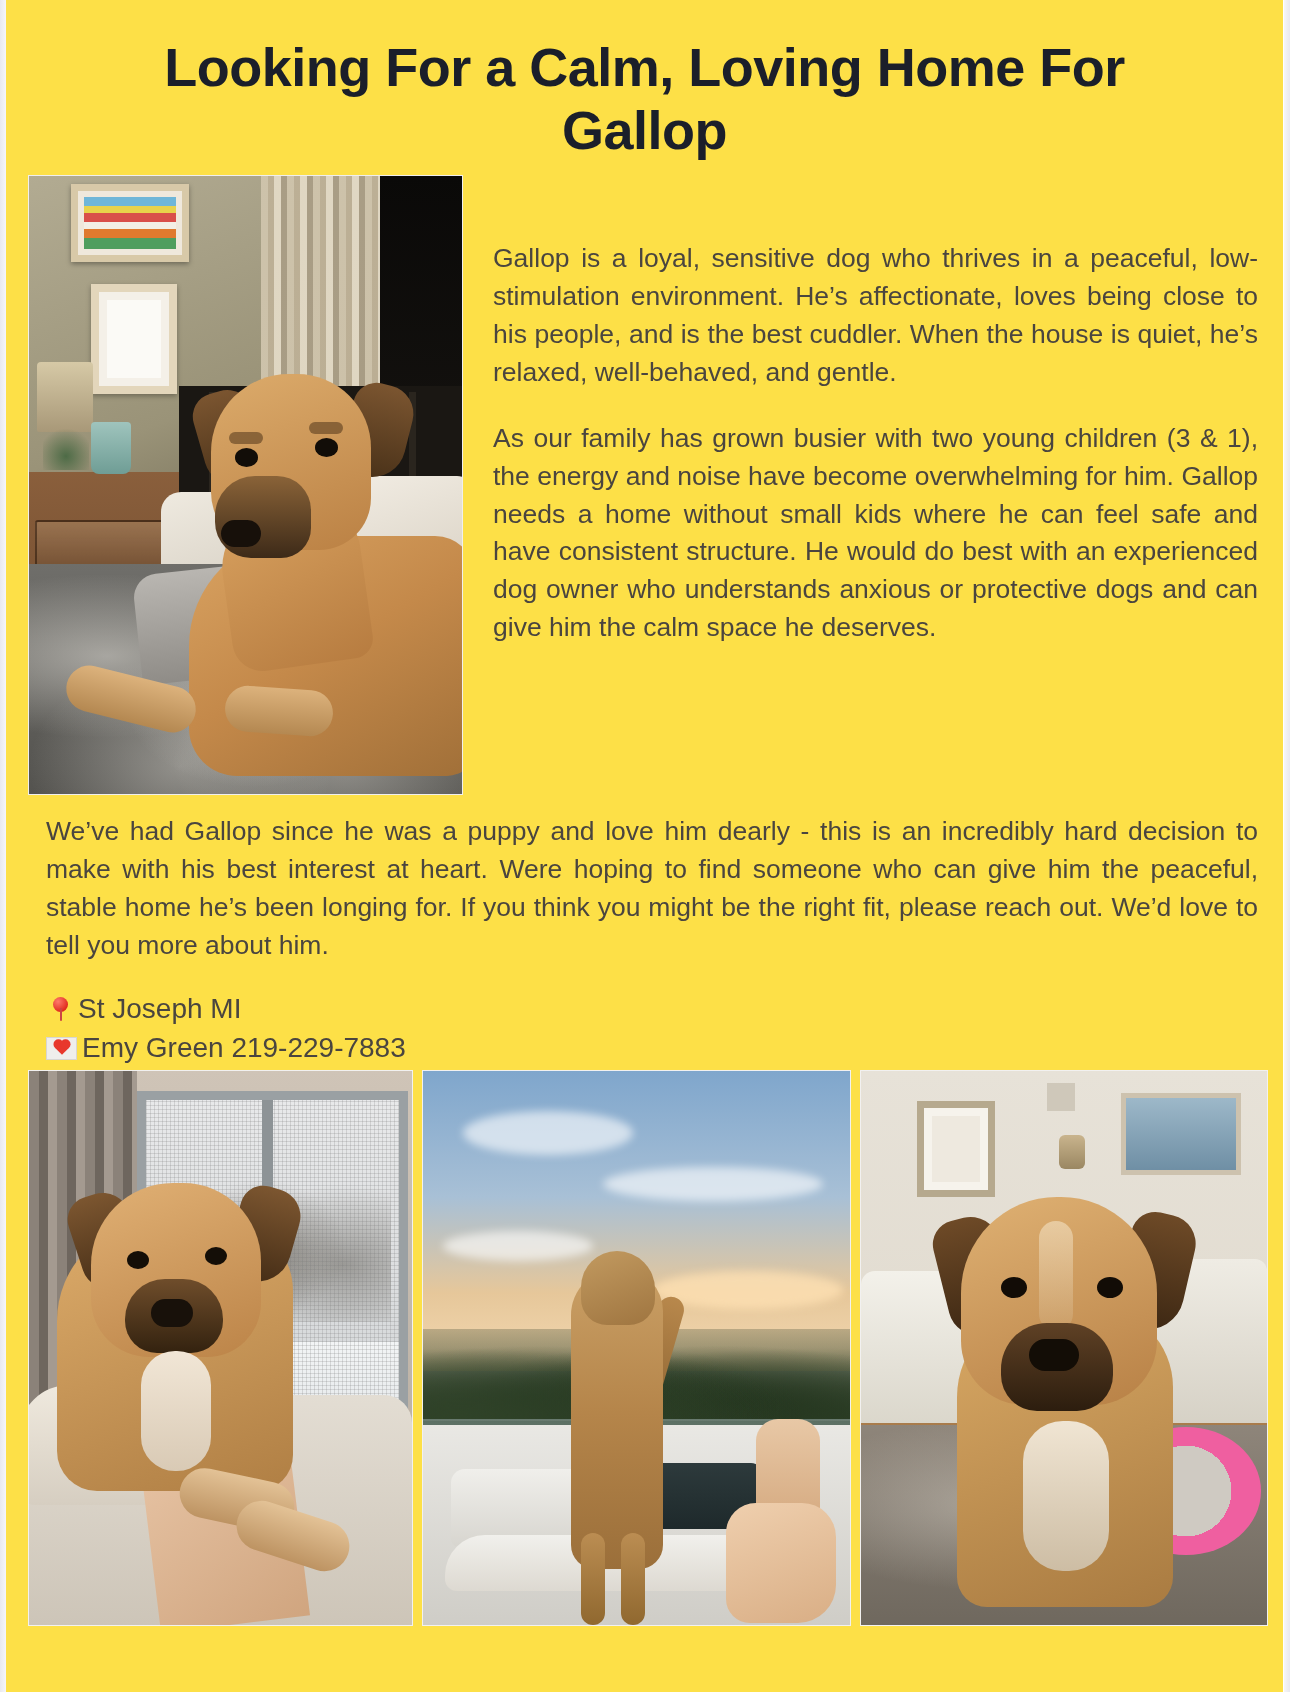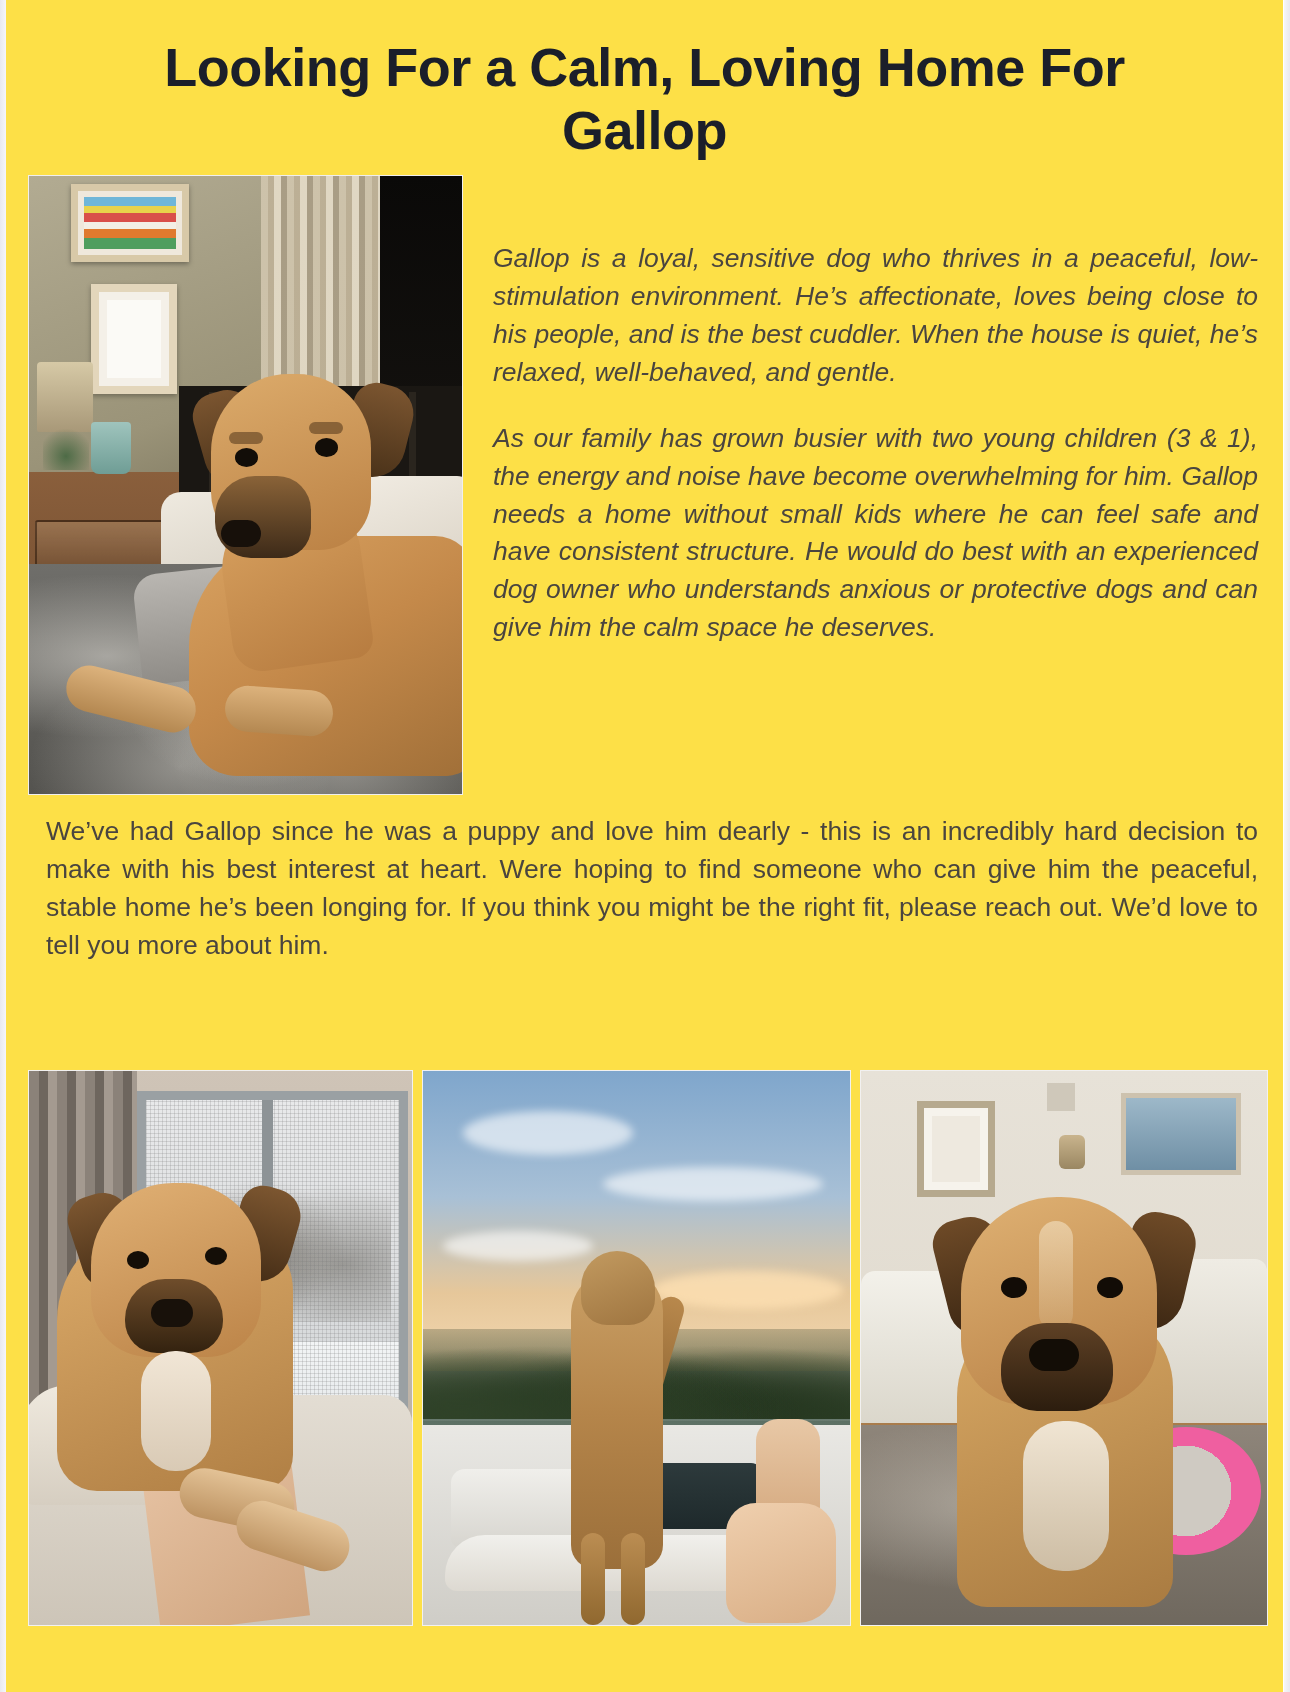--- a/index.html
+++ b/index.html
@@ -68,21 +68,20 @@
     overflow: hidden;
     background: #3a352c;
     border: 1px solid #f0efee;
     box-sizing: border-box;
   }
   .hero-col-text {
     position: absolute;
     left: 487px;
     right: 25px;
     top: 65px;
-    font-style: italic;
   }
 
   p.body {
     margin: 0 0 28px 0;
     font-size: 26.5px;
     line-height: 1.43;
     color: #4a453f;
     text-align: justify;
     font-family: "Liberation Sans", "DejaVu Sans", sans-serif;
   }
@@ -595,20 +594,38 @@
       <div class="hero-col-text">
         <p class="body">Gallop is a loyal, sensitive dog who thrives in a peaceful, low-stimulation environment. He’s affectionate, loves being close to his people, and is the best cuddler. When the house is quiet, he’s relaxed, well-behaved, and gentle.</p>
         <p class="body">As our family has grown busier with two young children (3 &amp; 1), the energy and noise have become overwhelming for him. Gallop needs a home without small kids where he can feel safe and have consistent structure. He would do best with an experienced dog owner who understands anxious or protective dogs and can give him the calm space he deserves.</p>
       </div>
     </div>
 
     <div class="fullwidth">
       <p class="body">We’ve had Gallop since he was a puppy and love him dearly - this is an incredibly hard decision to make with his best interest at heart. Were hoping to find someone who can give him the peaceful, stable home he’s been longing for. If you think you might be the right fit, please reach out. We’d love to tell you more about him.</p>
     </div>
 
+    <div class="contact">
+
+      <div class="contact-line">
+        <span class="pin">
+          <span class="head"></span>
+            <span class="tail"></span>
+        </span>
+        <span>St Joseph MI</span>
+      </div>
+
+      <div class="contact-line">
+        <span class="loveletter">
+          <span class="heart"></span>
+        </span>
+        <span>Emy Green 219-229-7883</span>
+      </div>
+
+    </div>
 
     <div class="gallery">
 
       <div class="cell c1">
         <div class="ph p1">
           <div class="room"></div>
           <div class="window">
             <div class="snow"></div>
             <div class="trees"></div>
             <div class="screen"></div>

